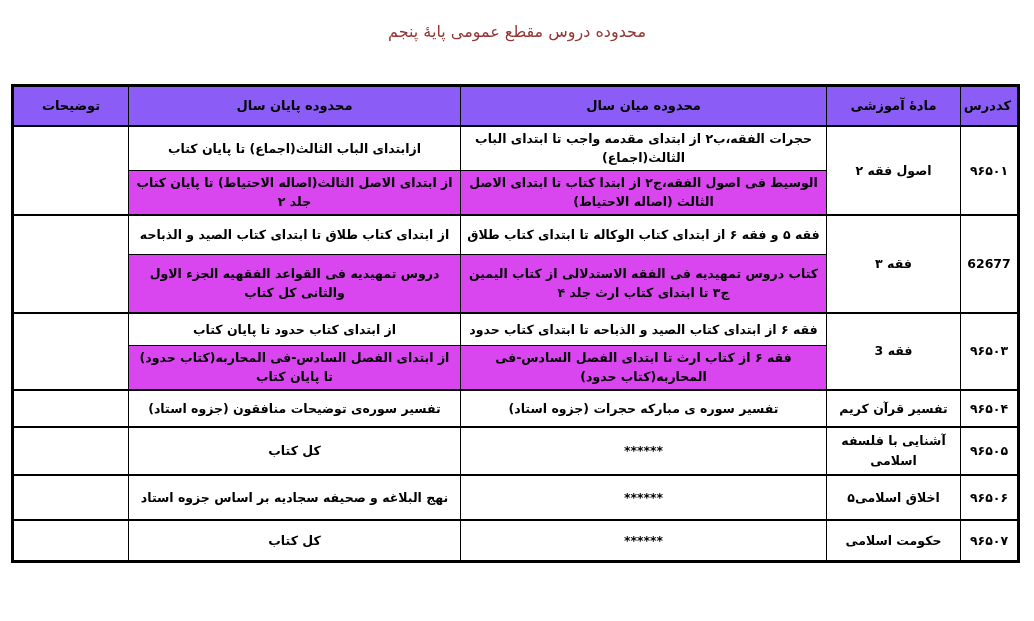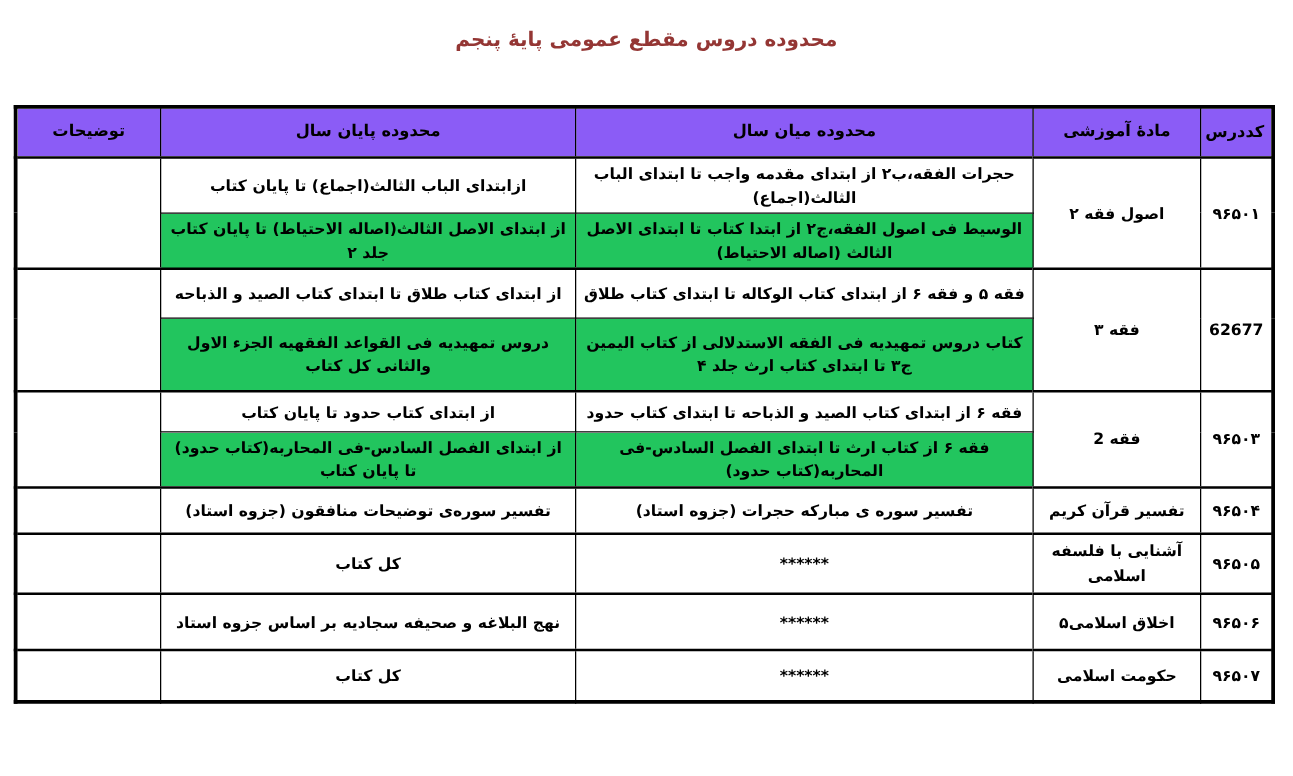--- a/index.html
+++ b/index.html
@@ -4,21 +4,21 @@
 <style>
   html,body{margin:0;padding:0;background:#fff;}
   body{
     width:1034px;height:621px;position:relative;
     font-family:"DejaVu Sans","Liberation Sans",sans-serif;
     color:#000;
   }
   .page{position:absolute;inset:0;direction:rtl;}
   .doc-title{
     position:absolute;top:22px;left:0;right:0;
-    text-align:center;font-size:16px;font-weight:bold;
+    text-align:center;font-size:16px;font-weight:normal;
     color:#943634;letter-spacing:0;
   }
   table.schedule{
     position:absolute;top:84px;right:14px;
     width:1006px;border-collapse:collapse;direction:rtl;
     table-layout:fixed;
   }
   .schedule col.c-code{width:58px;}
   .schedule col.c-subject{width:134px;}
   .schedule col.c-mid{width:366px;}
@@ -29,21 +29,21 @@
     font-weight:bold;font-size:12.5px;line-height:1.55;
     text-align:center;vertical-align:middle;
     padding:2px 6px;overflow:hidden;
   }
   .schedule{border:3px solid #000;}
   .schedule thead th{
     background:#8b5cf6;height:34px;font-size:13px;
     border-bottom:2.5px solid #000;
   }
   .schedule tr.group-start td{border-top:2.5px solid #000;}
-  .schedule td.gray{background:#22c55e;}
+  .schedule td.gray{background:#d946ef;}
   tr.h-r0a{height:42px}  tr.h-r0b{height:44px}
   tr.h-r1a{height:40px}  tr.h-r1b{height:58px}
   tr.h-r2a{height:33px}  tr.h-r2b{height:43px}
   tr.h-r3{height:37px}   tr.h-r4{height:48px}
   tr.h-r5{height:45px}   tr.h-r6{height:42px}
 </style>
 </head>
 <body>
 
 <div class="page">
@@ -88,21 +88,21 @@
         <td>از ابتدای کتاب طلاق تا ابتدای کتاب الصید و الذباحه</td>
         <td rowspan="2"></td>
       </tr>
       <tr class="h-r1b">
         <td class="gray">کتاب دروس تمهیدیه فی الفقه الاستدلالی از کتاب الیمین ج۳ تا ابتدای کتاب ارث جلد ۴</td>
         <td class="gray">دروس تمهیدیه فی القواعد الفقهیه الجزء الاول والثانی کل کتاب</td>
       </tr>
 
       <tr class="group-start h-r2a">
         <td rowspan="2">۹۶۵۰۳</td>
-        <td rowspan="2">فقه 2</td>
+        <td rowspan="2">فقه 3</td>
         <td>فقه ۶ از ابتدای کتاب الصید و الذباحه تا ابتدای کتاب حدود</td>
         <td>از ابتدای کتاب حدود تا پایان کتاب</td>
         <td rowspan="2"></td>
       </tr>
       <tr class="h-r2b">
         <td class="gray">فقه ۶ از کتاب ارث تا ابتدای الفصل السادس-فی المحاربه(کتاب حدود)</td>
         <td class="gray">از ابتدای الفصل السادس-فی المحاربه(کتاب حدود) تا پایان کتاب</td>
       </tr>
 
       <tr class="group-start h-r3">

